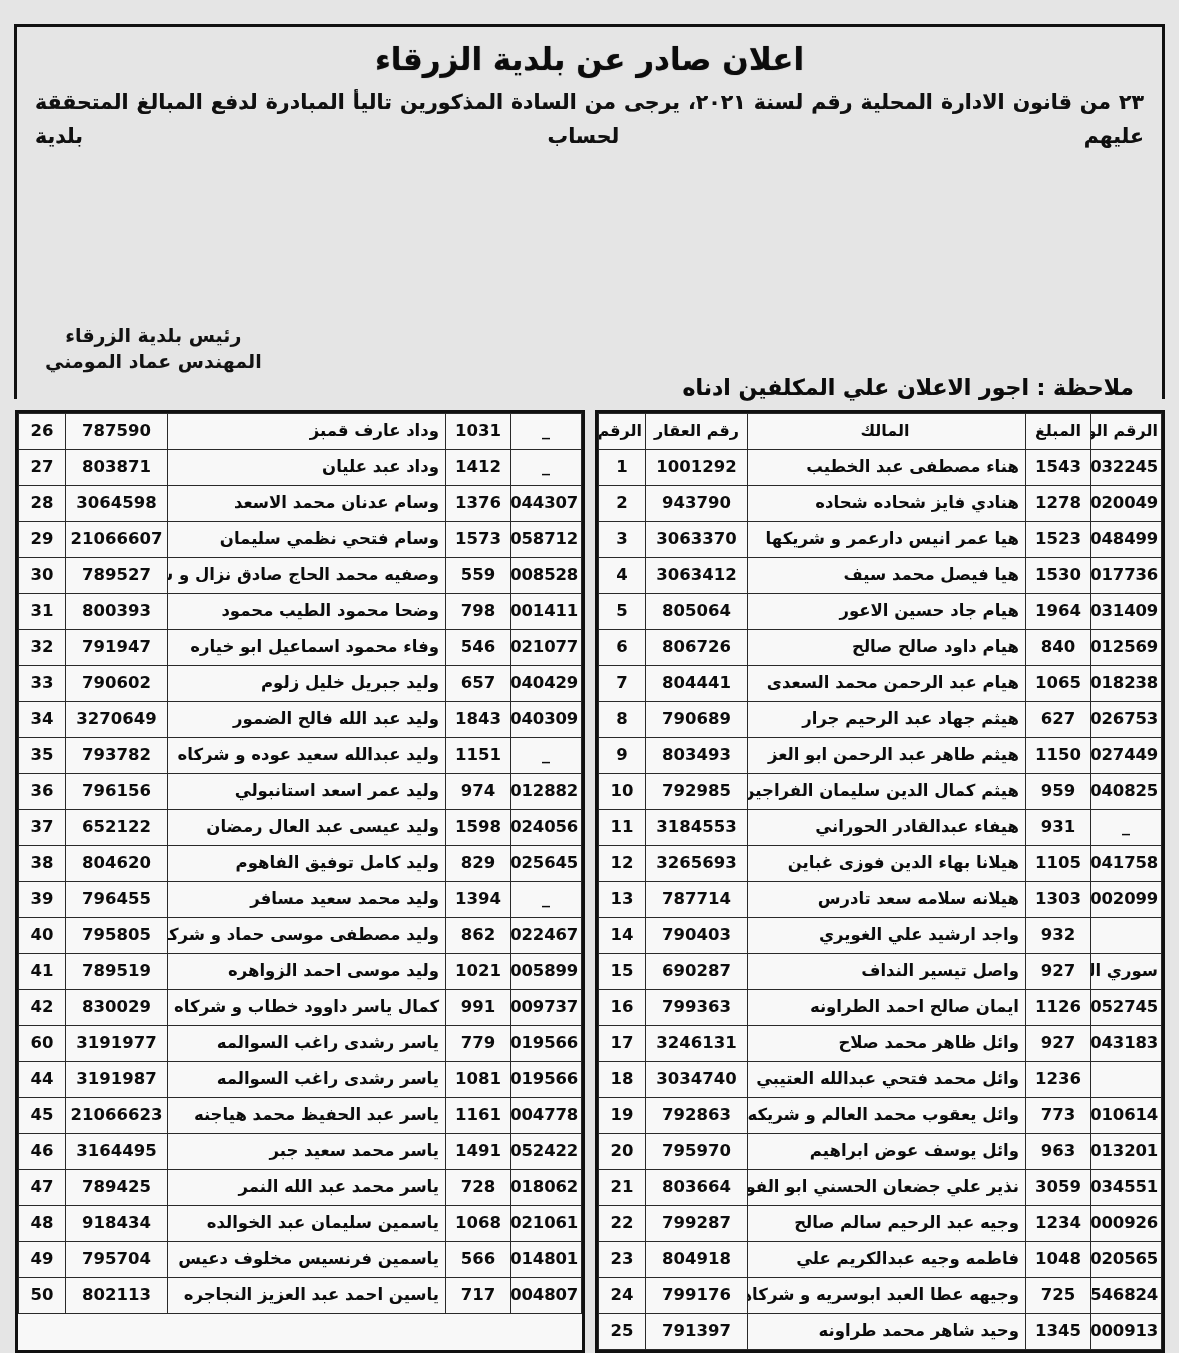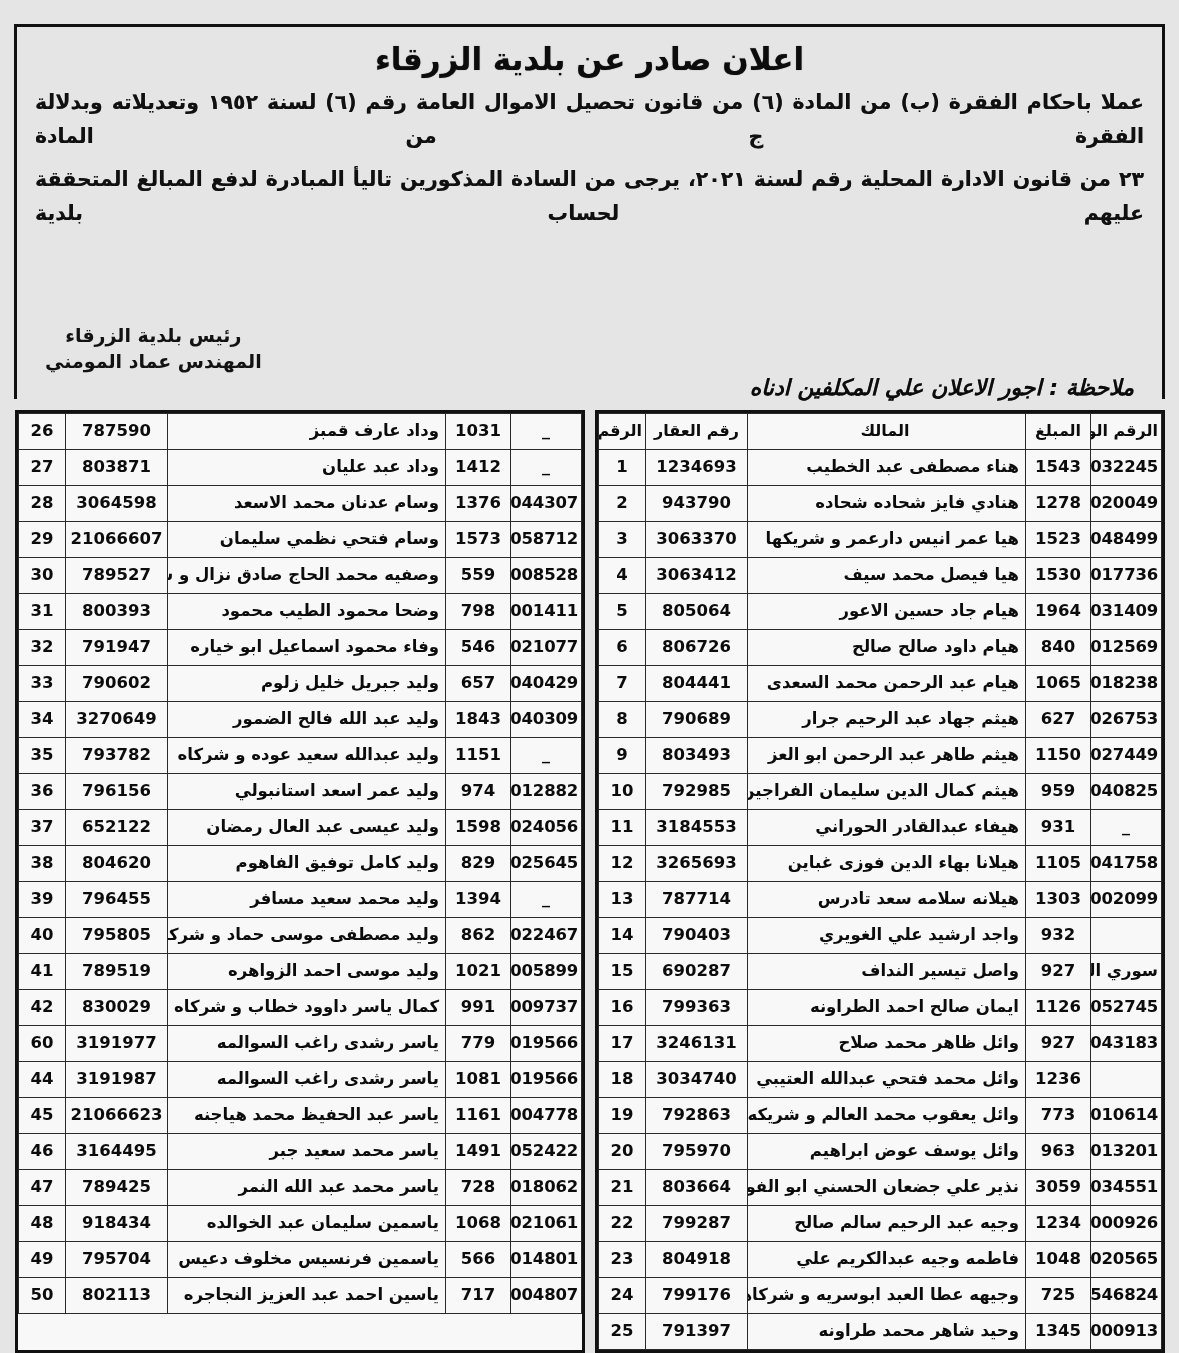--- a/index.html
+++ b/index.html
@@ -62,21 +62,20 @@
     line-height:1.35;
     color:#121212;
   }
   .note{
     position:absolute;
     right:28px;top:348px;
     font-size:22px;
     font-weight:bold;
     color:#0c0c0c;
     text-shadow:0 0 .6px rgba(0,0,0,.5);
-    font-style:italic;
   }
 
   
   .tables{
     position:absolute;
     left:14px;top:410px;
     width:1151px;
     display:flex;
     flex-direction:row;
     gap:10px;
@@ -124,21 +123,20 @@
     
     
     
     
   </div>
 
   <div class="head-frame">
 
     <div class="title">اعلان صادر عن بلدية الزرقاء</div>
 
-    <div class="body-text">عملا باحكام الفقرة (ب) من المادة (٦) من قانون تحصيل الاموال العامة رقم (٦) لسنة ١٩٥٢ وتعديلاته وبدلالة الفقرة ج من المادة</div>
     <div class="body-text">٢٣ من قانون الادارة المحلية رقم لسنة ٢٠٢١، يرجى من السادة المذكورين تاليأ المبادرة لدفع المبالغ المتحققة عليهم لحساب بلدية</div>
 
     <div class="sign">
       <div>رئيس بلدية الزرقاء</div>
       <div>المهندس عماد المومني</div>
     </div>
 
     <div class="note">ملاحظة : اجور الاعلان علي المكلفين ادناه</div>
   </div>
 
@@ -153,21 +151,21 @@
             <th class="c-owner" style="text-align:center">المالك</th>
             <th class="c-prop">رقم العقار</th>
             <th class="c-idx">الرقم</th>
           </tr>
         </thead>
         <tbody>
             <tr>
               <td class="c-nid">9742032245</td>
               <td class="c-amt">1543</td>
               <td class="c-owner">هناء مصطفى عبد الخطيب</td>
-              <td class="c-prop">1234693</td>
+              <td class="c-prop">1001292</td>
               <td class="c-idx">1</td>
             </tr>
             <tr>
               <td class="c-nid">9802020049</td>
               <td class="c-amt">1278</td>
               <td class="c-owner">هنادي فايز شحاده شحاده</td>
               <td class="c-prop">943790</td>
               <td class="c-idx">2</td>
             </tr>
             <tr>

